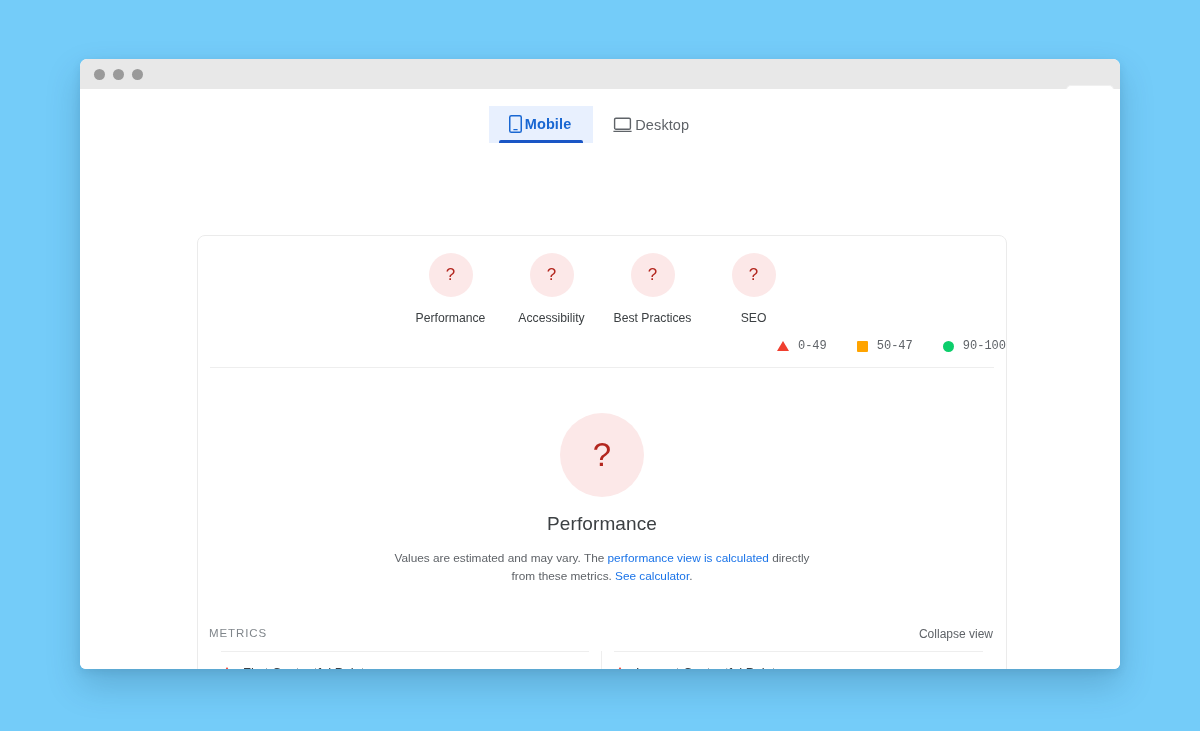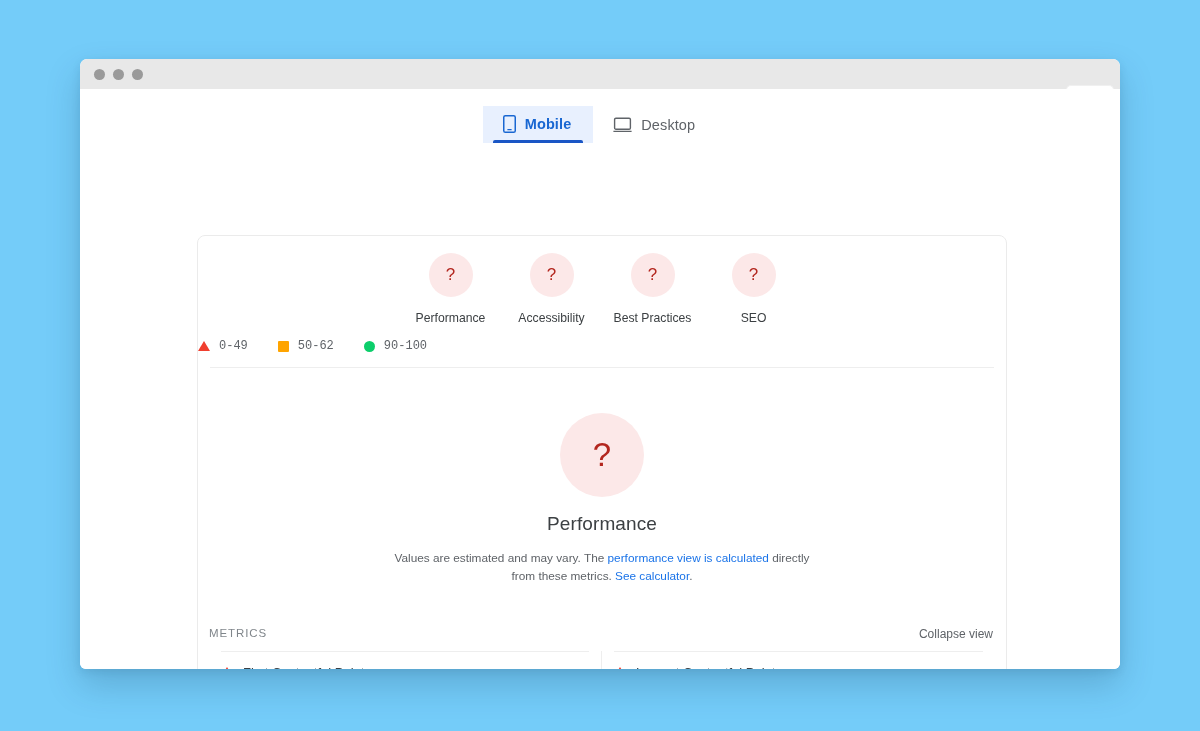--- a/index.html
+++ b/index.html
@@ -81,21 +81,21 @@
     display: flex;
     justify-content: center;
     align-items: flex-end;
     padding-top: 17px;
     gap: 0px;
   }
 
   .device-tab {
     display: flex;
     align-items: center;
-    gap: 9px;
+    gap: 3px;
     padding: 9px 22px 10px 20px;
     font-size: 14.5px;
     color: #5f6368;
     cursor: pointer;
     position: relative;
     background: transparent;
     border: none;
     font-family: "Liberation Sans", sans-serif;
     letter-spacing: 0.1px;
   }
@@ -180,21 +180,21 @@
   .score-label {
     margin-top: 14px;
     font-size: 12.2px;
     color: #3c4043;
     white-space: nowrap;
   }
 
   
   .legend {
     display: flex;
-    justify-content: flex-start;
+    justify-content: flex-end;
     align-items: center;
     gap: 30px;
     padding: 8px 0 14px;
   }
   .legend-item {
     display: flex;
     align-items: center;
     gap: 9px;
     font-family: "Liberation Mono", monospace;
     font-size: 12px;
@@ -369,21 +369,21 @@
         </div>
       </div>
 
       <div class="legend">
         <div class="legend-item">
           <span class="sw-triangle"></span>
           <span>0-49</span>
         </div>
         <div class="legend-item">
           <span class="sw-square"></span>
-          <span>50-62</span>
+          <span>50-47</span>
         </div>
         <div class="legend-item">
           <span class="sw-circle"></span>
           <span>90-100</span>
         </div>
       </div>
 
       <div class="card-divider"></div>
 
       <div class="big-gauge-block">

